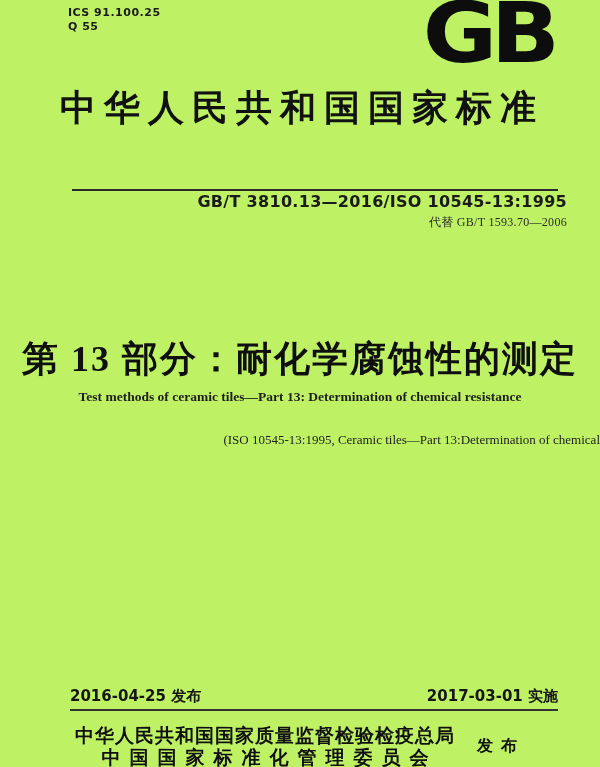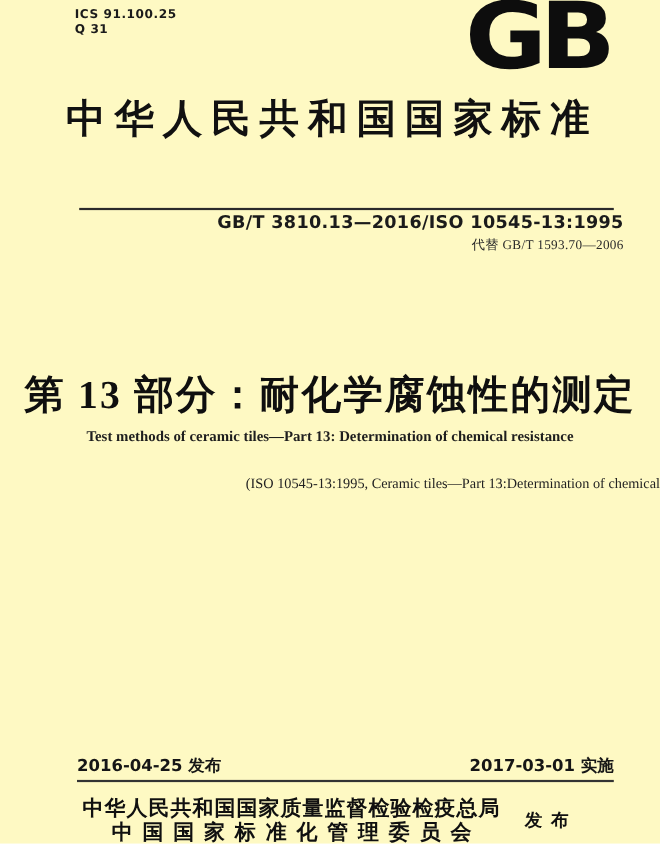--- a/index.html
+++ b/index.html
@@ -1,20 +1,20 @@
 <!DOCTYPE html>
 <html><head>
 <meta charset="utf-8">
 <style>
   html, body { margin: 0; padding: 0; background: #ffffff; }
   .page {
     position: relative;
     width: 600px;
     height: 767px;
-    background: #fef9c3;
+    background: #bef264;
     overflow: hidden;
     color: #1b1b1b;
     font-family: "Liberation Serif", "DejaVu Serif", serif;
   }
 
   
   .ics-block {
     position: absolute;
     left: 68px;
     top: 6px;
@@ -201,21 +201,21 @@
     white-space: nowrap;
   }
 </style>
 </head>
 <body>
 
 <div class="page">
 
   <div class="ics-block">
     <div>ICS 91.100.25</div>
-    <div>Q 31</div>
+    <div>Q 55</div>
   </div>
 
   <div class="gb-logo">GB</div>
 
   <div class="header-title">中华人民共和国国家标准</div>
 
   <div class="std-block">
     <div class="std-number">GB/T 3810.13—2016/ISO 10545-13:1995</div>
     <div class="std-replaces">代替 GB/T 1593.70—2006</div>
   </div>

